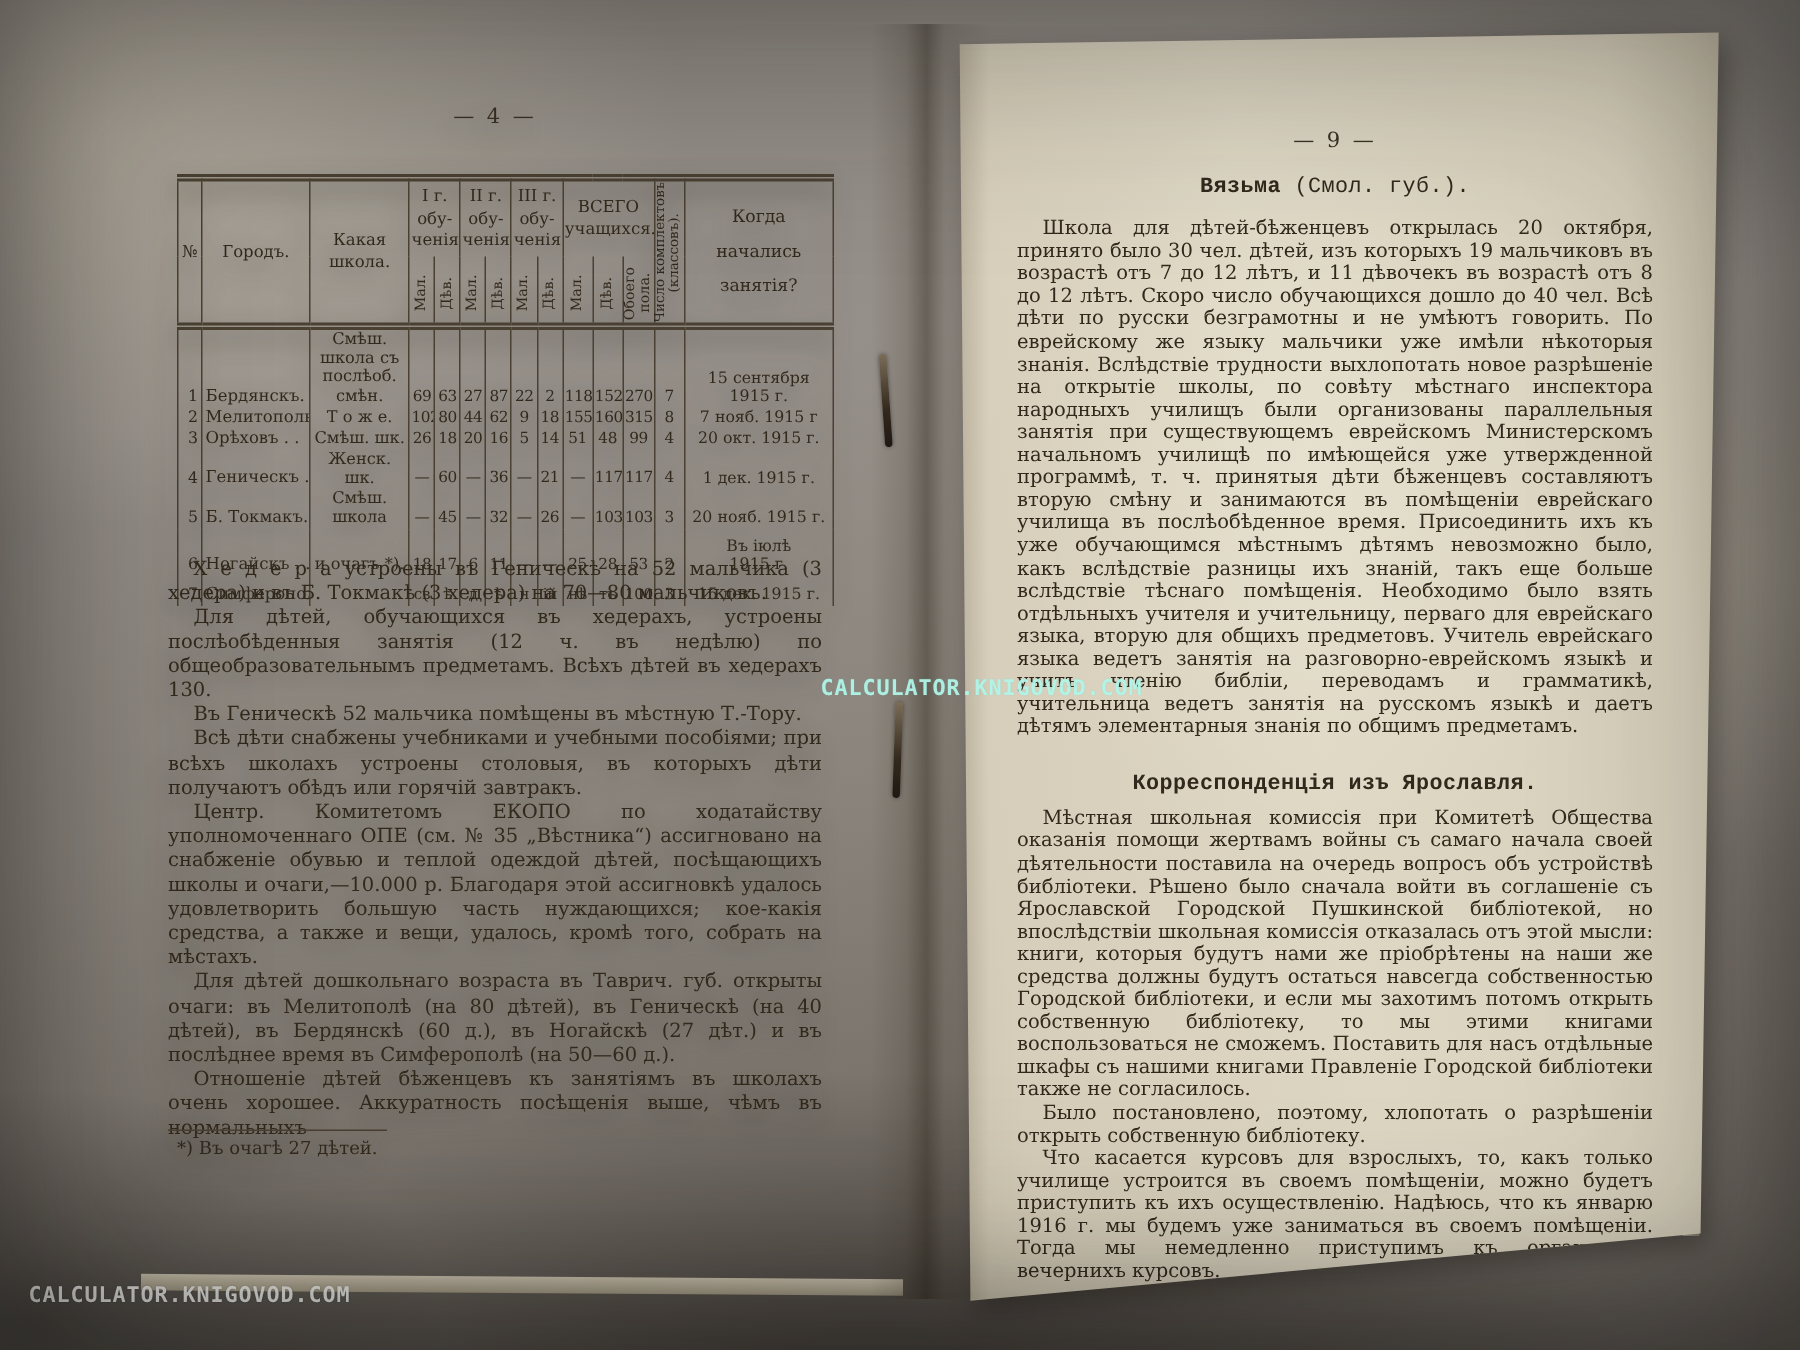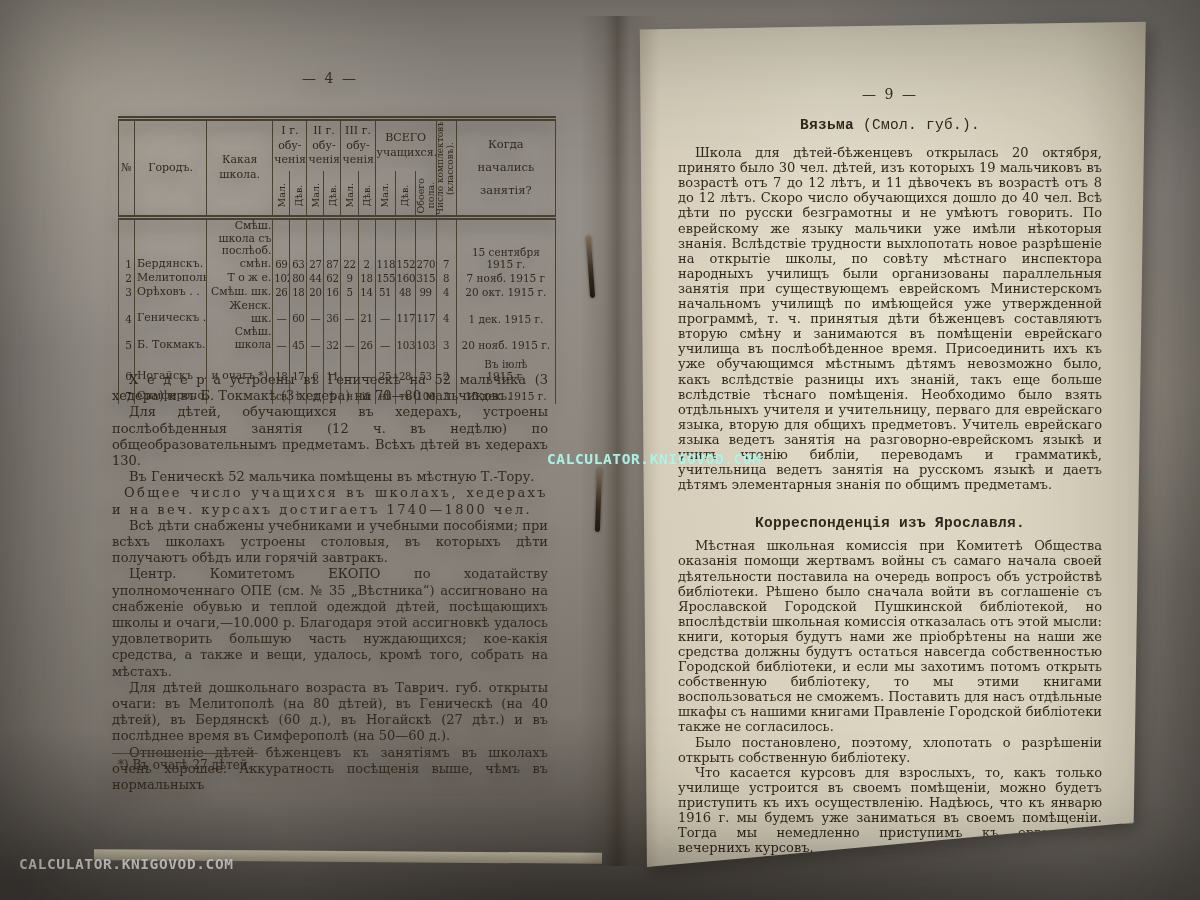--- a/index.html
+++ b/index.html
@@ -60,21 +60,21 @@
     white-space:pre-line;border-bottom:5px double #4a4132;}
   .schools thead tr.main th{border-bottom:none;}
   .schools thead tr.main th.rs{border-bottom:5px double #4a4132;}
   .schools th.when{font-size:11.5px;line-height:2.0;}
   .schools th.vth{writing-mode:vertical-rl;transform:rotate(180deg);font-size:9.5px;
     height:42px;line-height:1.05;padding:1px 0;}
   .schools th.sets{writing-mode:vertical-rl;transform:rotate(180deg);font-size:9px;line-height:1.1;}
   .schools tbody td{vertical-align:bottom;font-size:11px;line-height:1.18;padding-bottom:1px;}
   .schools td.num{text-align:right;padding-right:2px;font-size:10.5px;}
   .schools td.city{text-align:left;white-space:nowrap;padding-left:2px;font-size:11px;}
-  .schools td.school{text-align:right;font-size:10.8px;}
+  .schools td.school{text-align:center;font-size:10.8px;}
   .schools td.val{text-align:center;font-size:10.2px;letter-spacing:-.3px;}
   .schools td.date{text-align:center;font-size:10.5px;white-space:pre-line;}
   .schools tbody tr.r1 td{height:48px;}
   .schools tbody tr.r6 td{height:30px;}
   .schools tbody tr.r7 td{height:19px;}
 
   
   .p4text{position:absolute;left:42px;top:356px;width:436px;font-size:13px;line-height:16.2px;
     text-align:justify;}
   .p4text p{margin:0;text-indent:17px;}
@@ -285,21 +285,20 @@
             <td class="val">3</td>
             <td class="date">15 дек. 1915 г.</td>
           </tr>
         </tbody>
       </table>
 
       <div class="p4text">
         <p>Х е д е р а  устроены въ Геническѣ на 52 мальчика (3 хедера) и въ Б. Токмакѣ (3 хедера) на 70—80 мальчиковъ.</p>
         <p>Для дѣтей, обучающихся въ хедерахъ, устроены послѣобѣденныя занятія (12 ч. въ недѣлю) по общеобразовательнымъ предметамъ. Всѣхъ дѣтей въ хедерахъ 130.</p>
         <p>Въ Геническѣ 52 мальчика помѣщены въ мѣстную Т.-Тору.</p>
-        <p class="spaced">Общее число учащихся въ школахъ, хедерахъ и на веч. курсахъ достигаетъ 1740—1800 чел.</p>
         <p>Всѣ дѣти снабжены учебниками и учебными пособіями; при всѣхъ школахъ устроены столовыя, въ которыхъ дѣти получаютъ обѣдъ или горячій завтракъ.</p>
         <p>Центр. Комитетомъ ЕКОПО по ходатайству уполномоченнаго ОПЕ (см. № 35 „Вѣстника“) ассигновано на снабженіе обувью и теплой одеждой дѣтей, посѣщающихъ школы и очаги,—10.000 р. Благодаря этой ассигновкѣ удалось удовлетворить большую часть нуждающихся; кое-какія средства, а также и вещи, удалось, кромѣ того, собрать на мѣстахъ.</p>
         <p>Для дѣтей дошкольнаго возраста въ Таврич. губ. открыты очаги: въ Мелитополѣ (на 80 дѣтей), въ Геническѣ (на 40 дѣтей), въ Бердянскѣ (60 д.), въ Ногайскѣ (27 дѣт.) и въ послѣднее время въ Симферополѣ (на 50—60 д.).</p>
         <p>Отношеніе дѣтей бѣженцевъ къ занятіямъ въ школахъ очень хорошее. Аккуратность посѣщенія выше, чѣмъ въ нормальныхъ</p>
       </div>
 
       <div class="footrule"></div>
       <p class="footnote">*) Въ очагѣ 27 дѣтей.</p>
     </div>
   </div>

